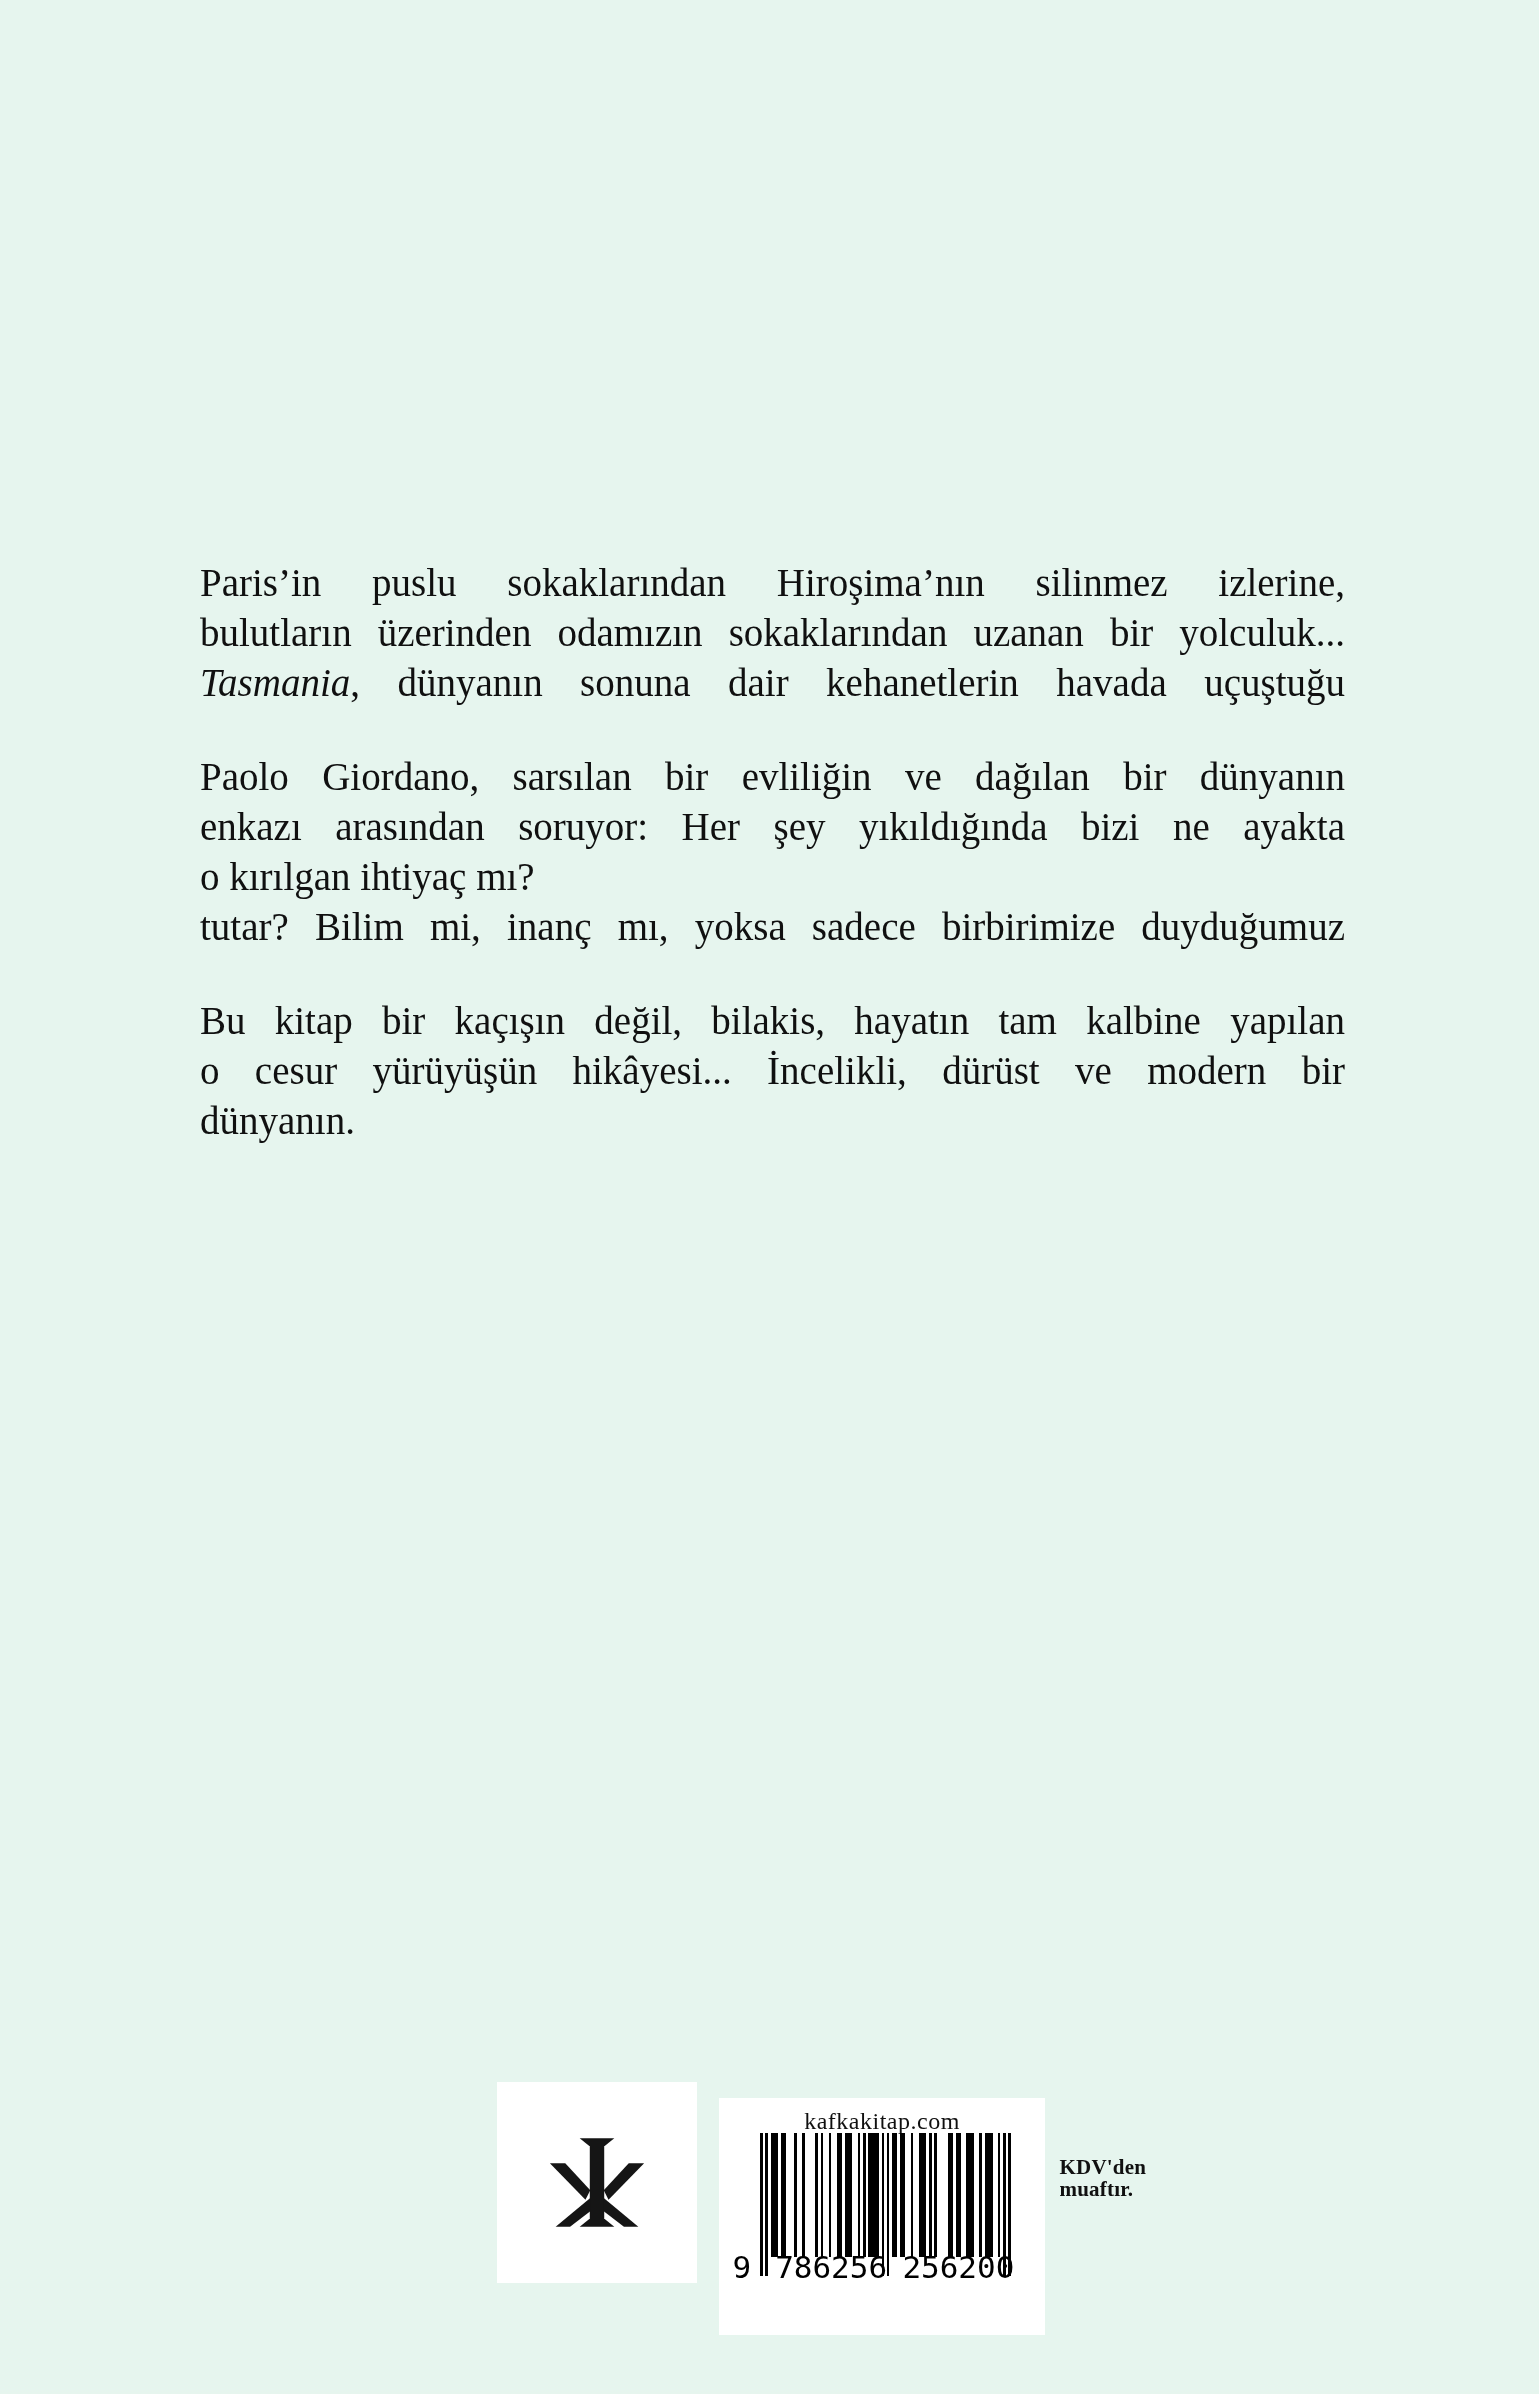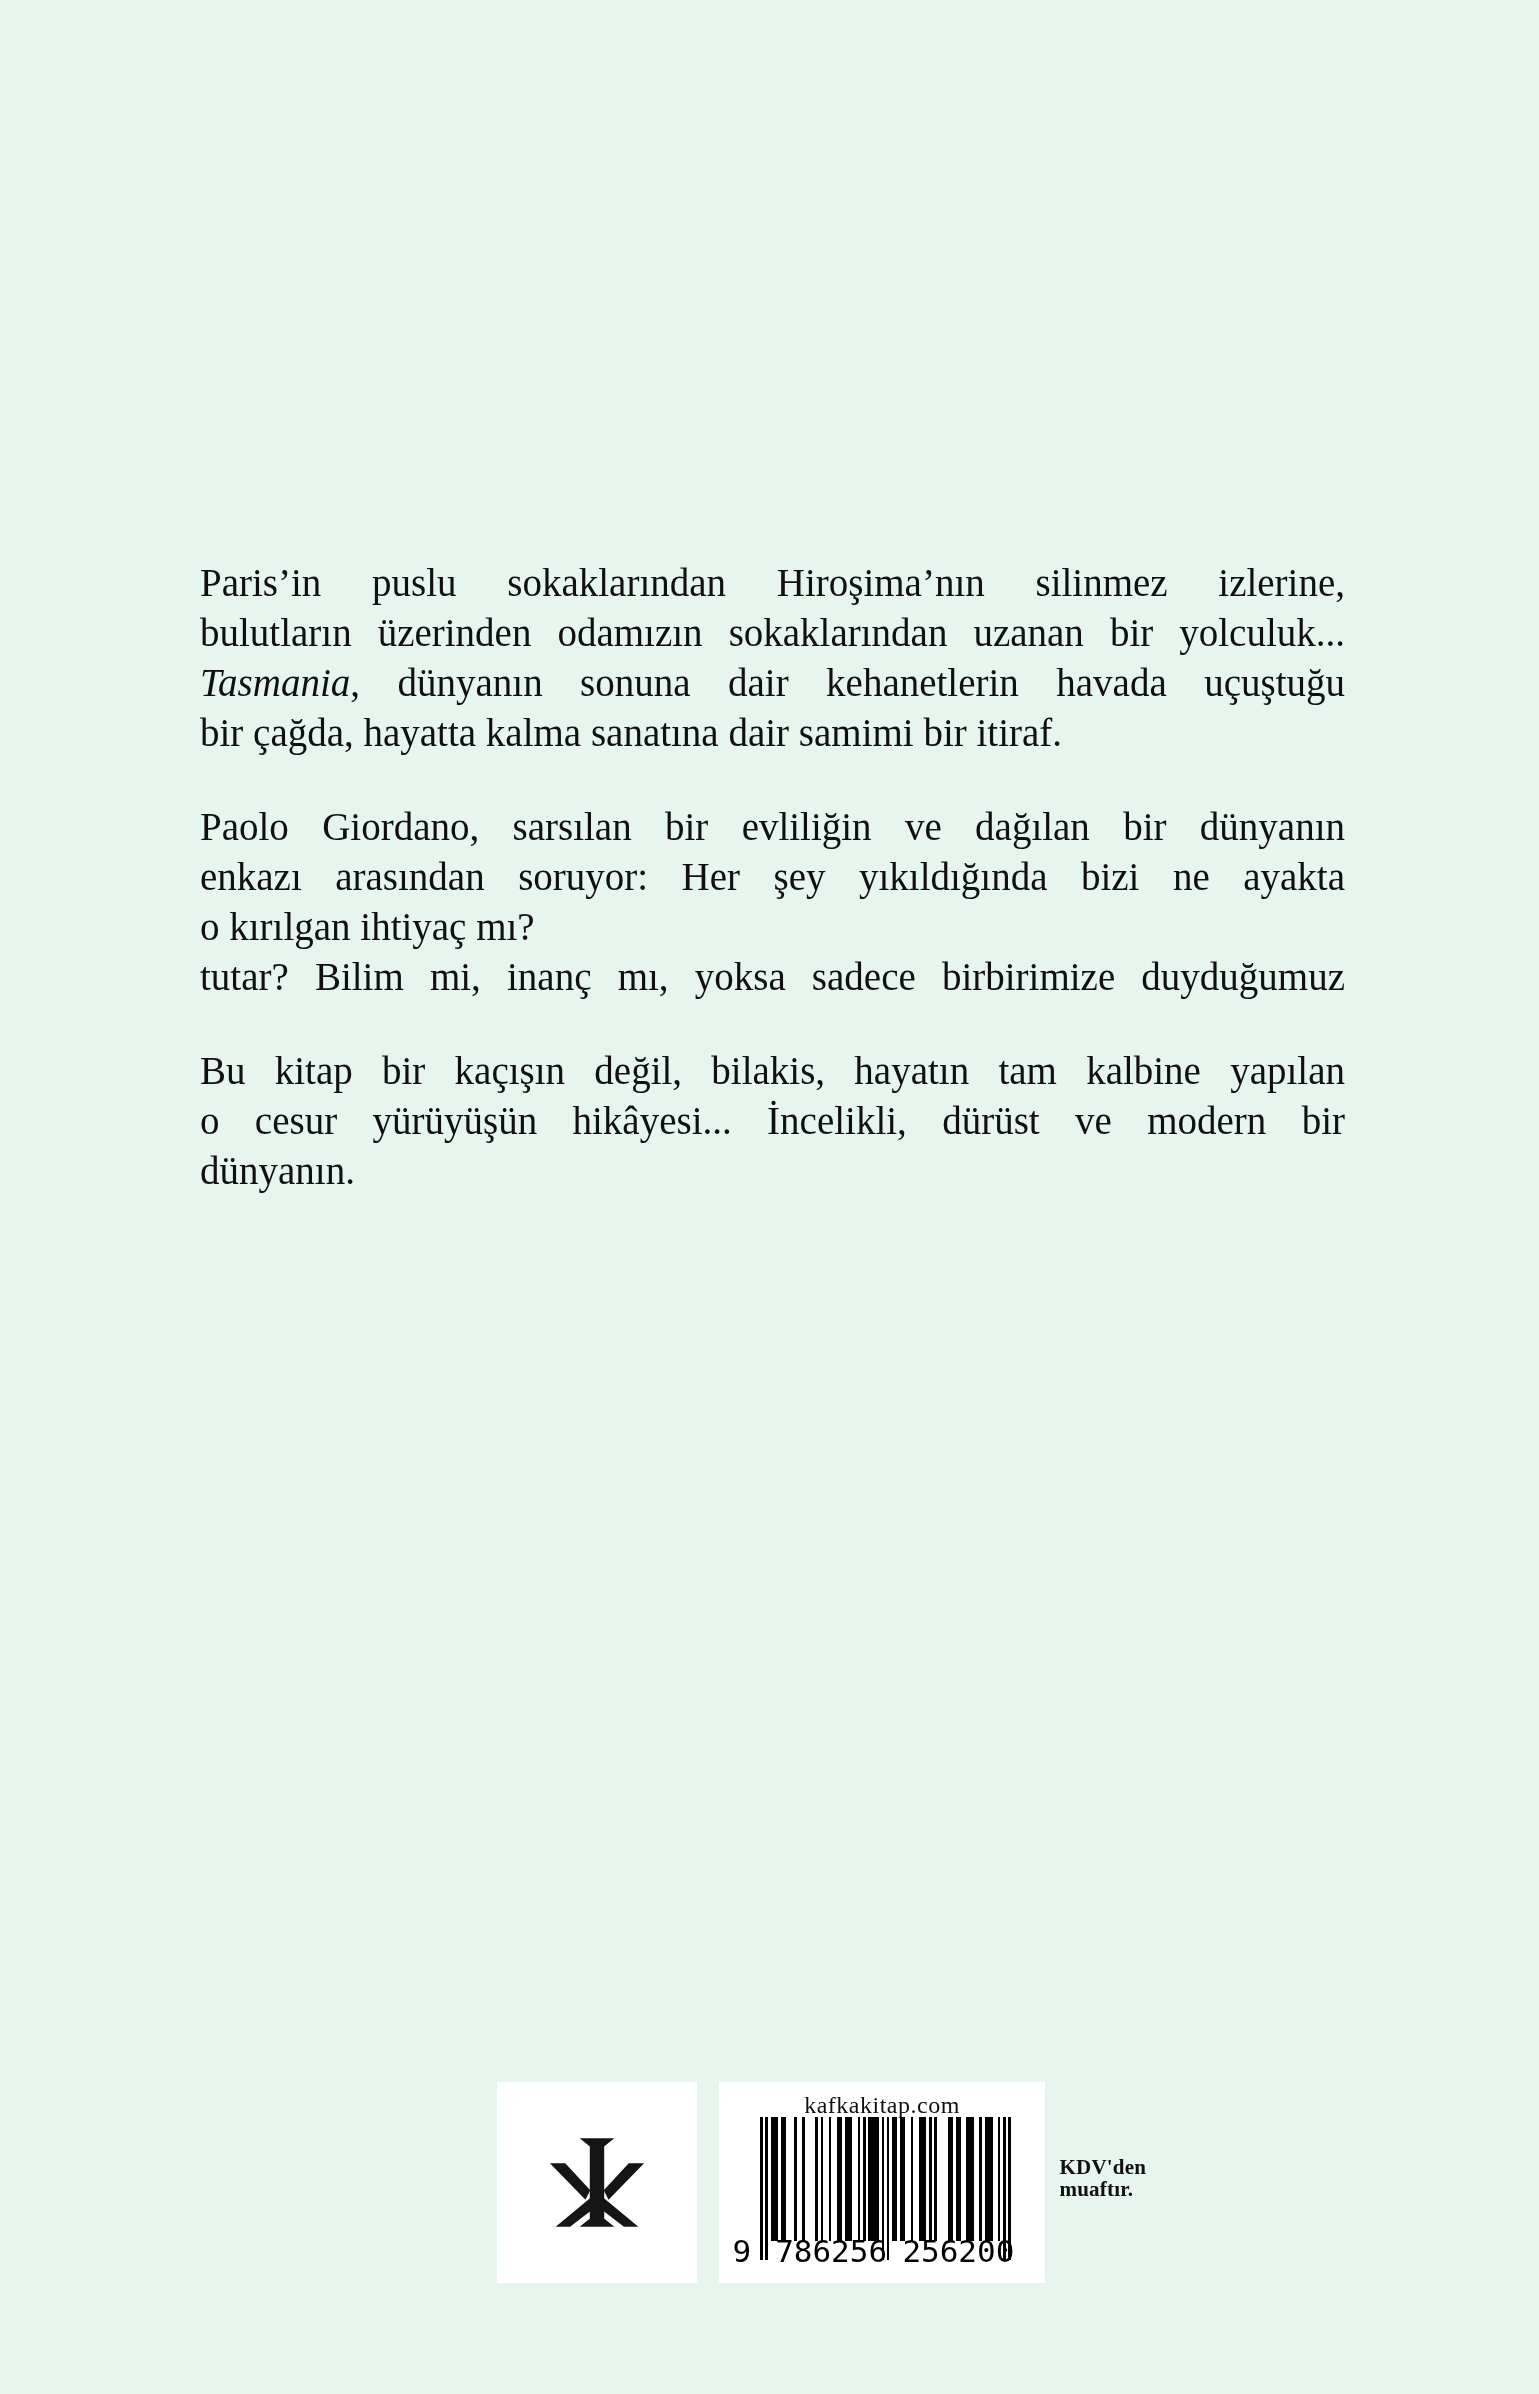--- a/index.html
+++ b/index.html
@@ -36,23 +36,24 @@
     display:flex; align-items:flex-start;
   }
   .logo-box{
     width:200px;height:201px;background:var(--box);
     margin-right:22px;
     display:flex;align-items:center;justify-content:center;
   }
   .logo-box svg{display:block;}
   .logo-box svg *{fill:#151515;}
   .barcode-box{
-    width:326px;height:201px;background:var(--box);
+    width:326px;height:237px;background:var(--box);
     margin-right:14.5px;
     position:relative;
+    margin-top:16px;
   }
   .site-label{
     text-align:center;
     margin-top:9.7px;
     font-size:24px;
     letter-spacing:0.5px;
   }
   .bars-wrap{
     position:absolute;left:41px;top:35px;width:251px;height:143px;
   }
@@ -76,21 +77,20 @@
 </head>
 <body>
 
 <div class="page">
 
   <div class="text-block" id="textBlock">
       <div class="paragraph">
         <div class="text-line"><span>Paris’in puslu sokaklarından Hiroşima’nın silinmez izlerine,</span></div>
         <div class="text-line"><span>bulutların üzerinden odamızın sokaklarından uzanan bir yolculuk...</span></div>
         <div class="text-line"><span class="run-italic">Tasmania</span><span>, dünyanın sonuna dair kehanetlerin havada uçuştuğu</span></div>
-        <div class="text-line no-just"><span>bir çağda, hayatta kalma sanatına dair samimi bir itiraf.</span></div>
       </div>
       <div class="paragraph">
         <div class="text-line"><span>Paolo Giordano, sarsılan bir evliliğin ve dağılan bir dünyanın</span></div>
         <div class="text-line"><span>enkazı arasından soruyor: Her şey yıkıldığında bizi ne ayakta</span></div>
         <div class="text-line no-just"><span>o kırılgan ihtiyaç mı?</span></div>
         <div class="text-line"><span>tutar? Bilim mi, inanç mı, yoksa sadece birbirimize duyduğumuz</span></div>
       </div>
       <div class="paragraph">
         <div class="text-line"><span>Bu kitap bir kaçışın değil, bilakis, hayatın tam kalbine yapılan</span></div>
         <div class="text-line"><span>o cesur yürüyüşün hikâyesi... İncelikli, dürüst ve modern bir</span></div>

